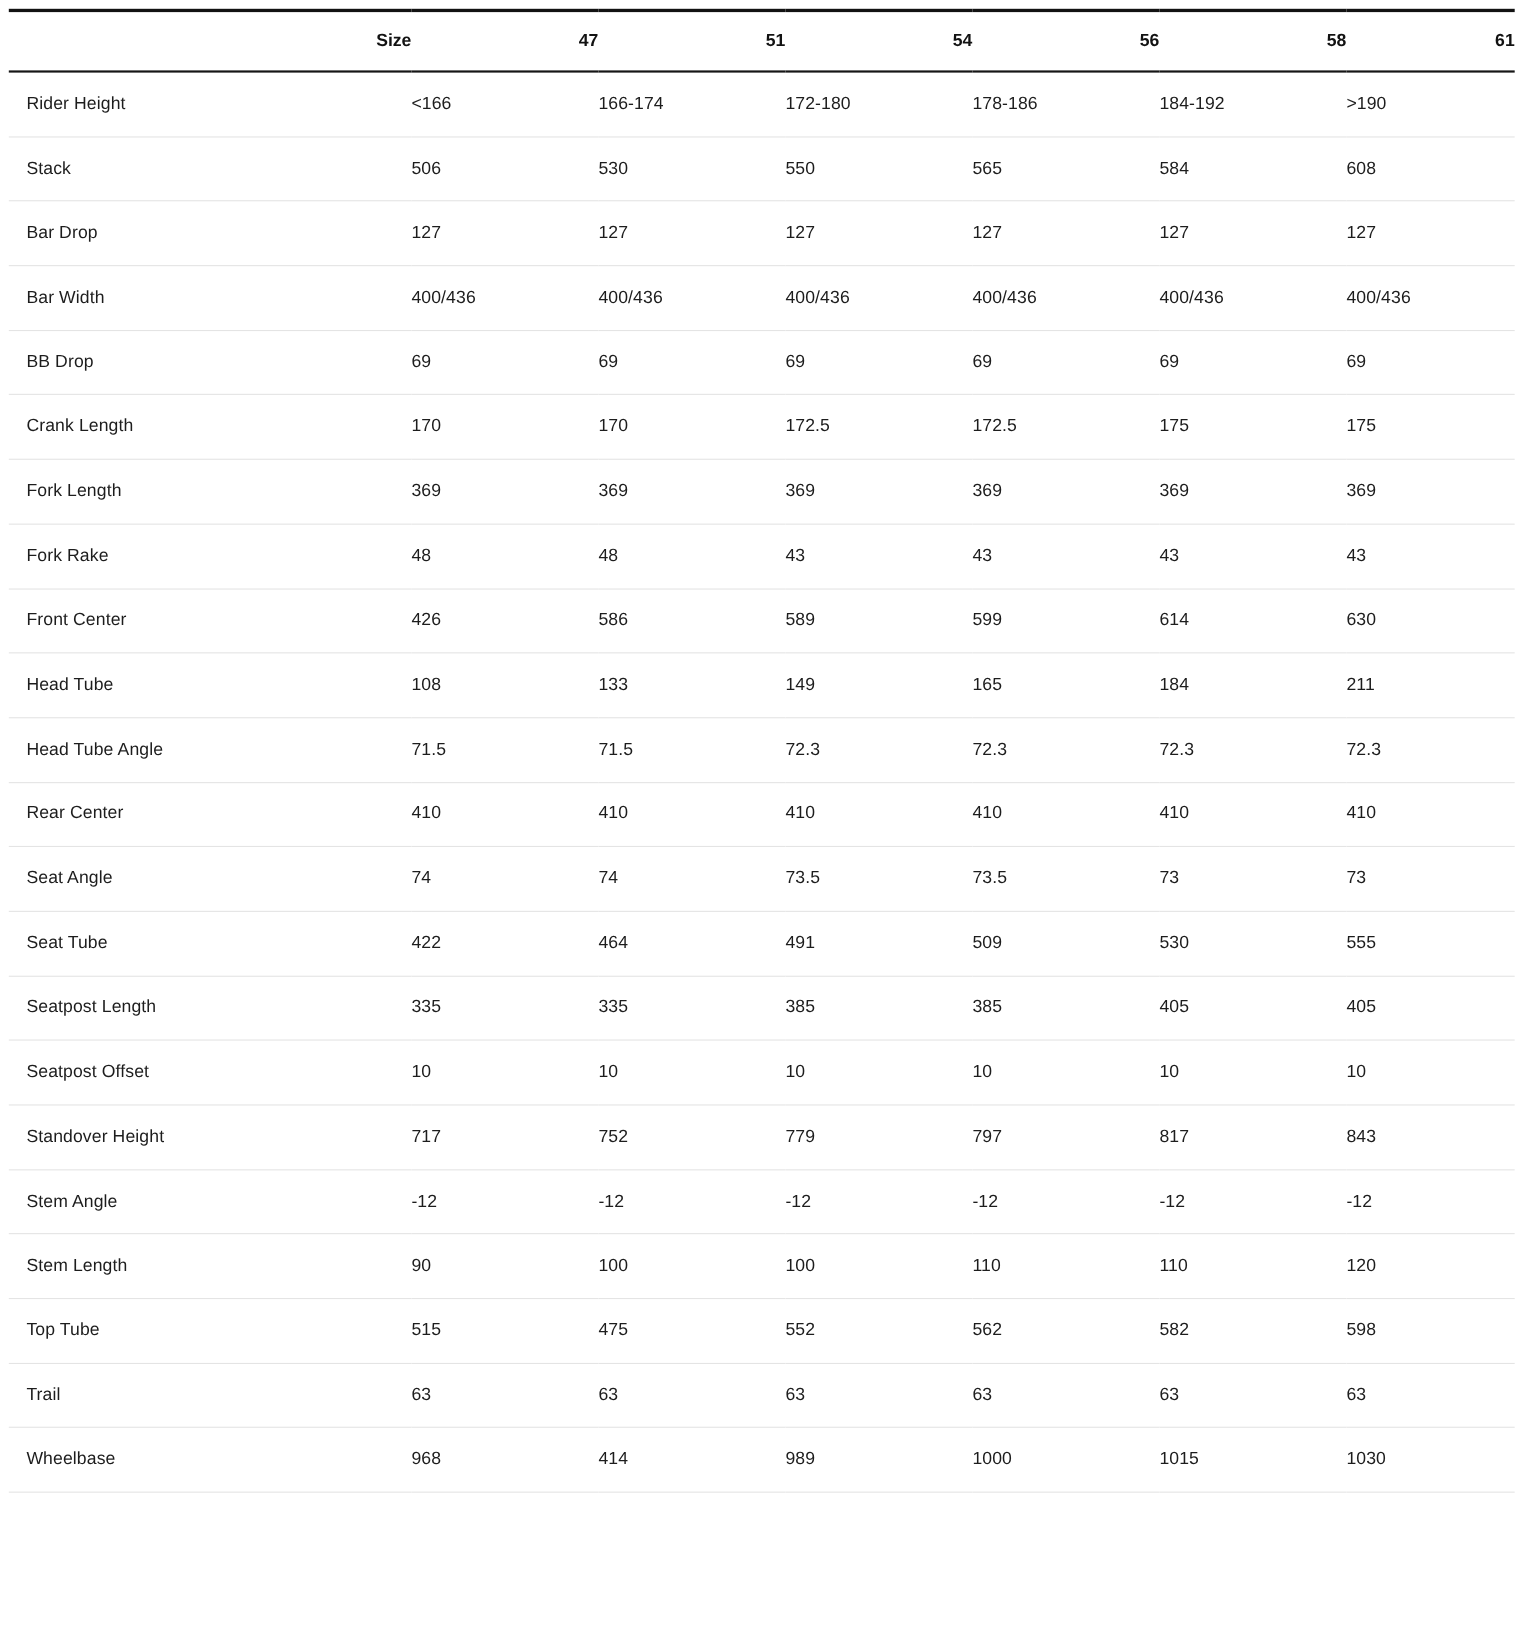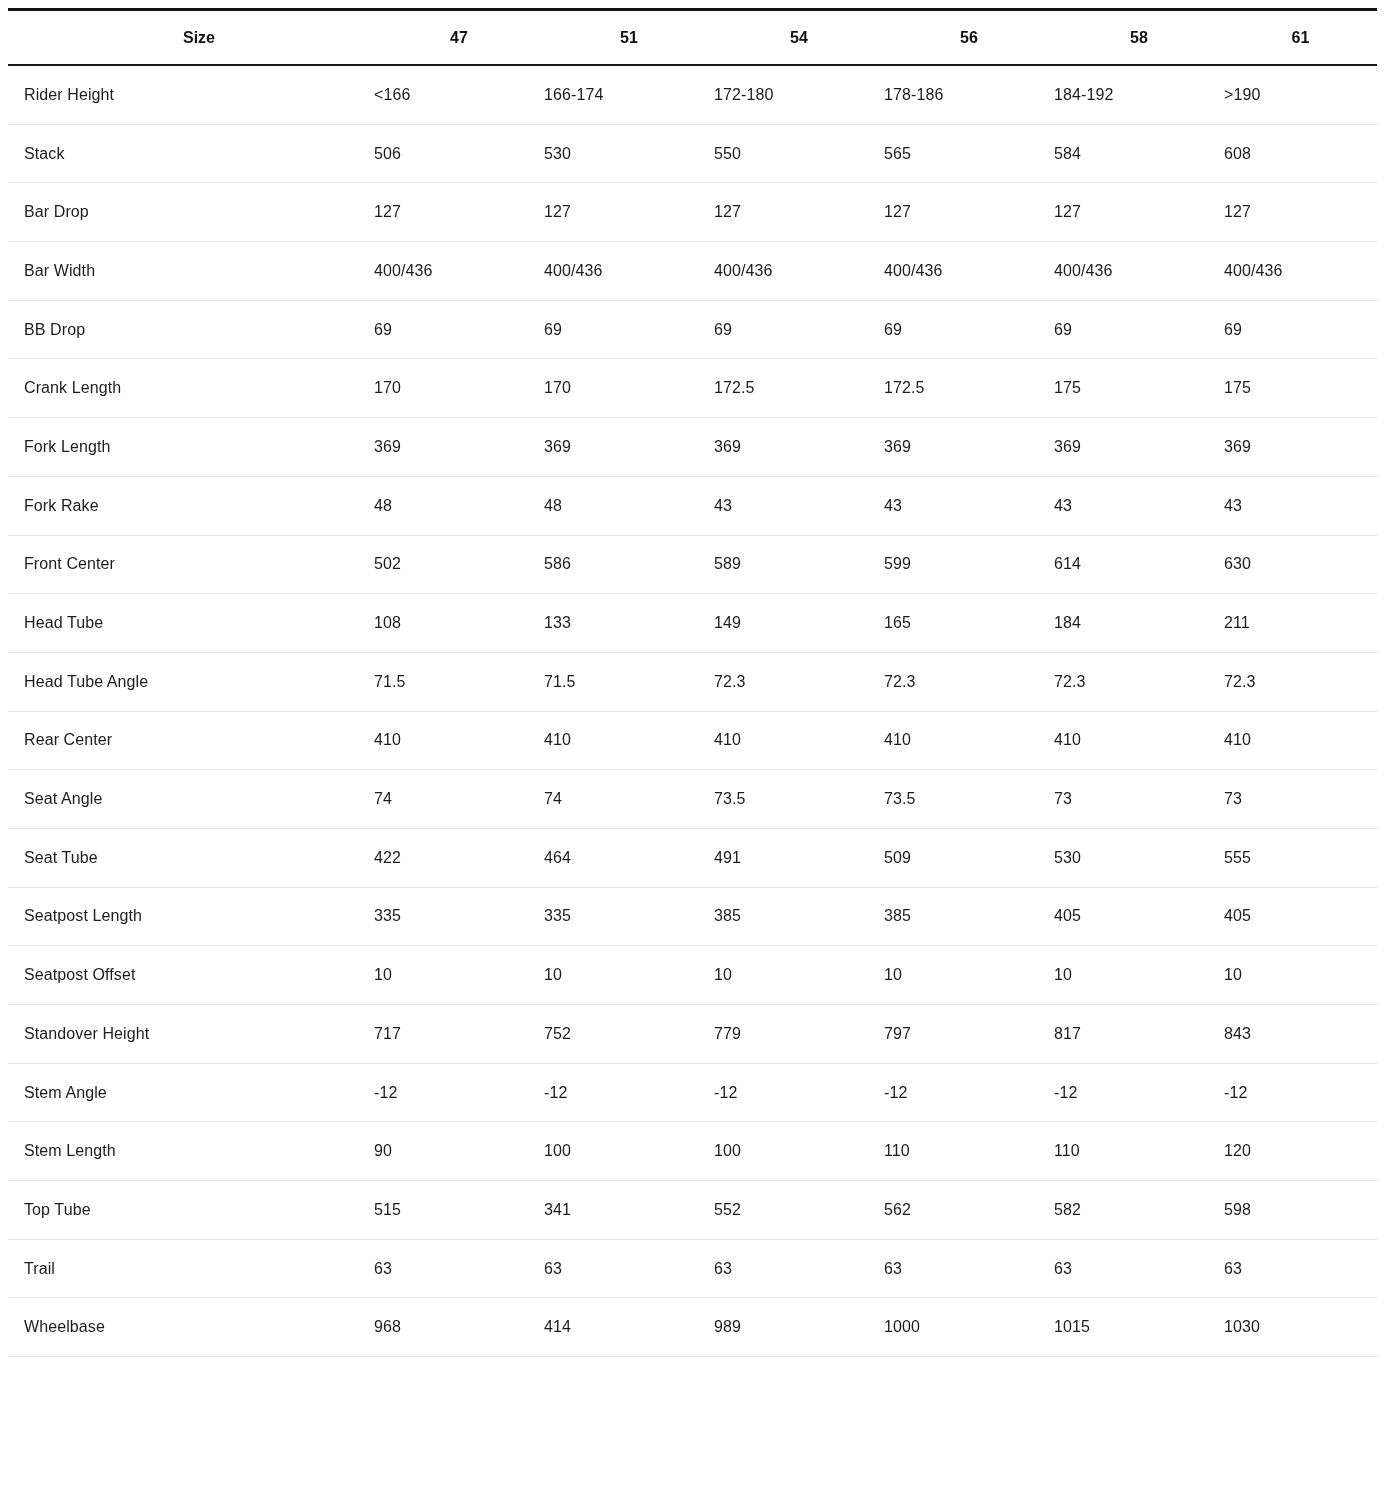--- a/index.html
+++ b/index.html
@@ -25,21 +25,21 @@
     border-collapse: collapse;
     width: 100%;
     table-layout: fixed;
     border-top: 3px solid #121212;
   }
   table.geo-table col.c-label { width: 366px; }
   table.geo-table col.c-val { width: 170px; }
   table.geo-table col.c-val-last { width: auto; }
 
   thead th {
-    text-align: center;
+    text-align: right;
     vertical-align: middle;
     font-size: 16px;
     font-weight: 700;
     color: #121212;
     height: 53px;
     padding: 0;
     border-bottom: 2px solid #161616;
   }
   thead th.label-col { padding-left: 16px; }
 
@@ -149,21 +149,21 @@
           <td class="label-col">Fork Rake</td>
           <td>48</td>
           <td>48</td>
           <td>43</td>
           <td>43</td>
           <td>43</td>
           <td>43</td>
         </tr>
         <tr>
           <td class="label-col">Front Center</td>
-          <td>502</td>
+          <td>426</td>
           <td>586</td>
           <td>589</td>
           <td>599</td>
           <td>614</td>
           <td>630</td>
         </tr>
         <tr>
           <td class="label-col">Head Tube</td>
           <td>108</td>
           <td>133</td>
@@ -249,21 +249,21 @@
           <td>90</td>
           <td>100</td>
           <td>100</td>
           <td>110</td>
           <td>110</td>
           <td>120</td>
         </tr>
         <tr>
           <td class="label-col">Top Tube</td>
           <td>515</td>
-          <td>341</td>
+          <td>475</td>
           <td>552</td>
           <td>562</td>
           <td>582</td>
           <td>598</td>
         </tr>
         <tr>
           <td class="label-col">Trail</td>
           <td>63</td>
           <td>63</td>
           <td>63</td>

